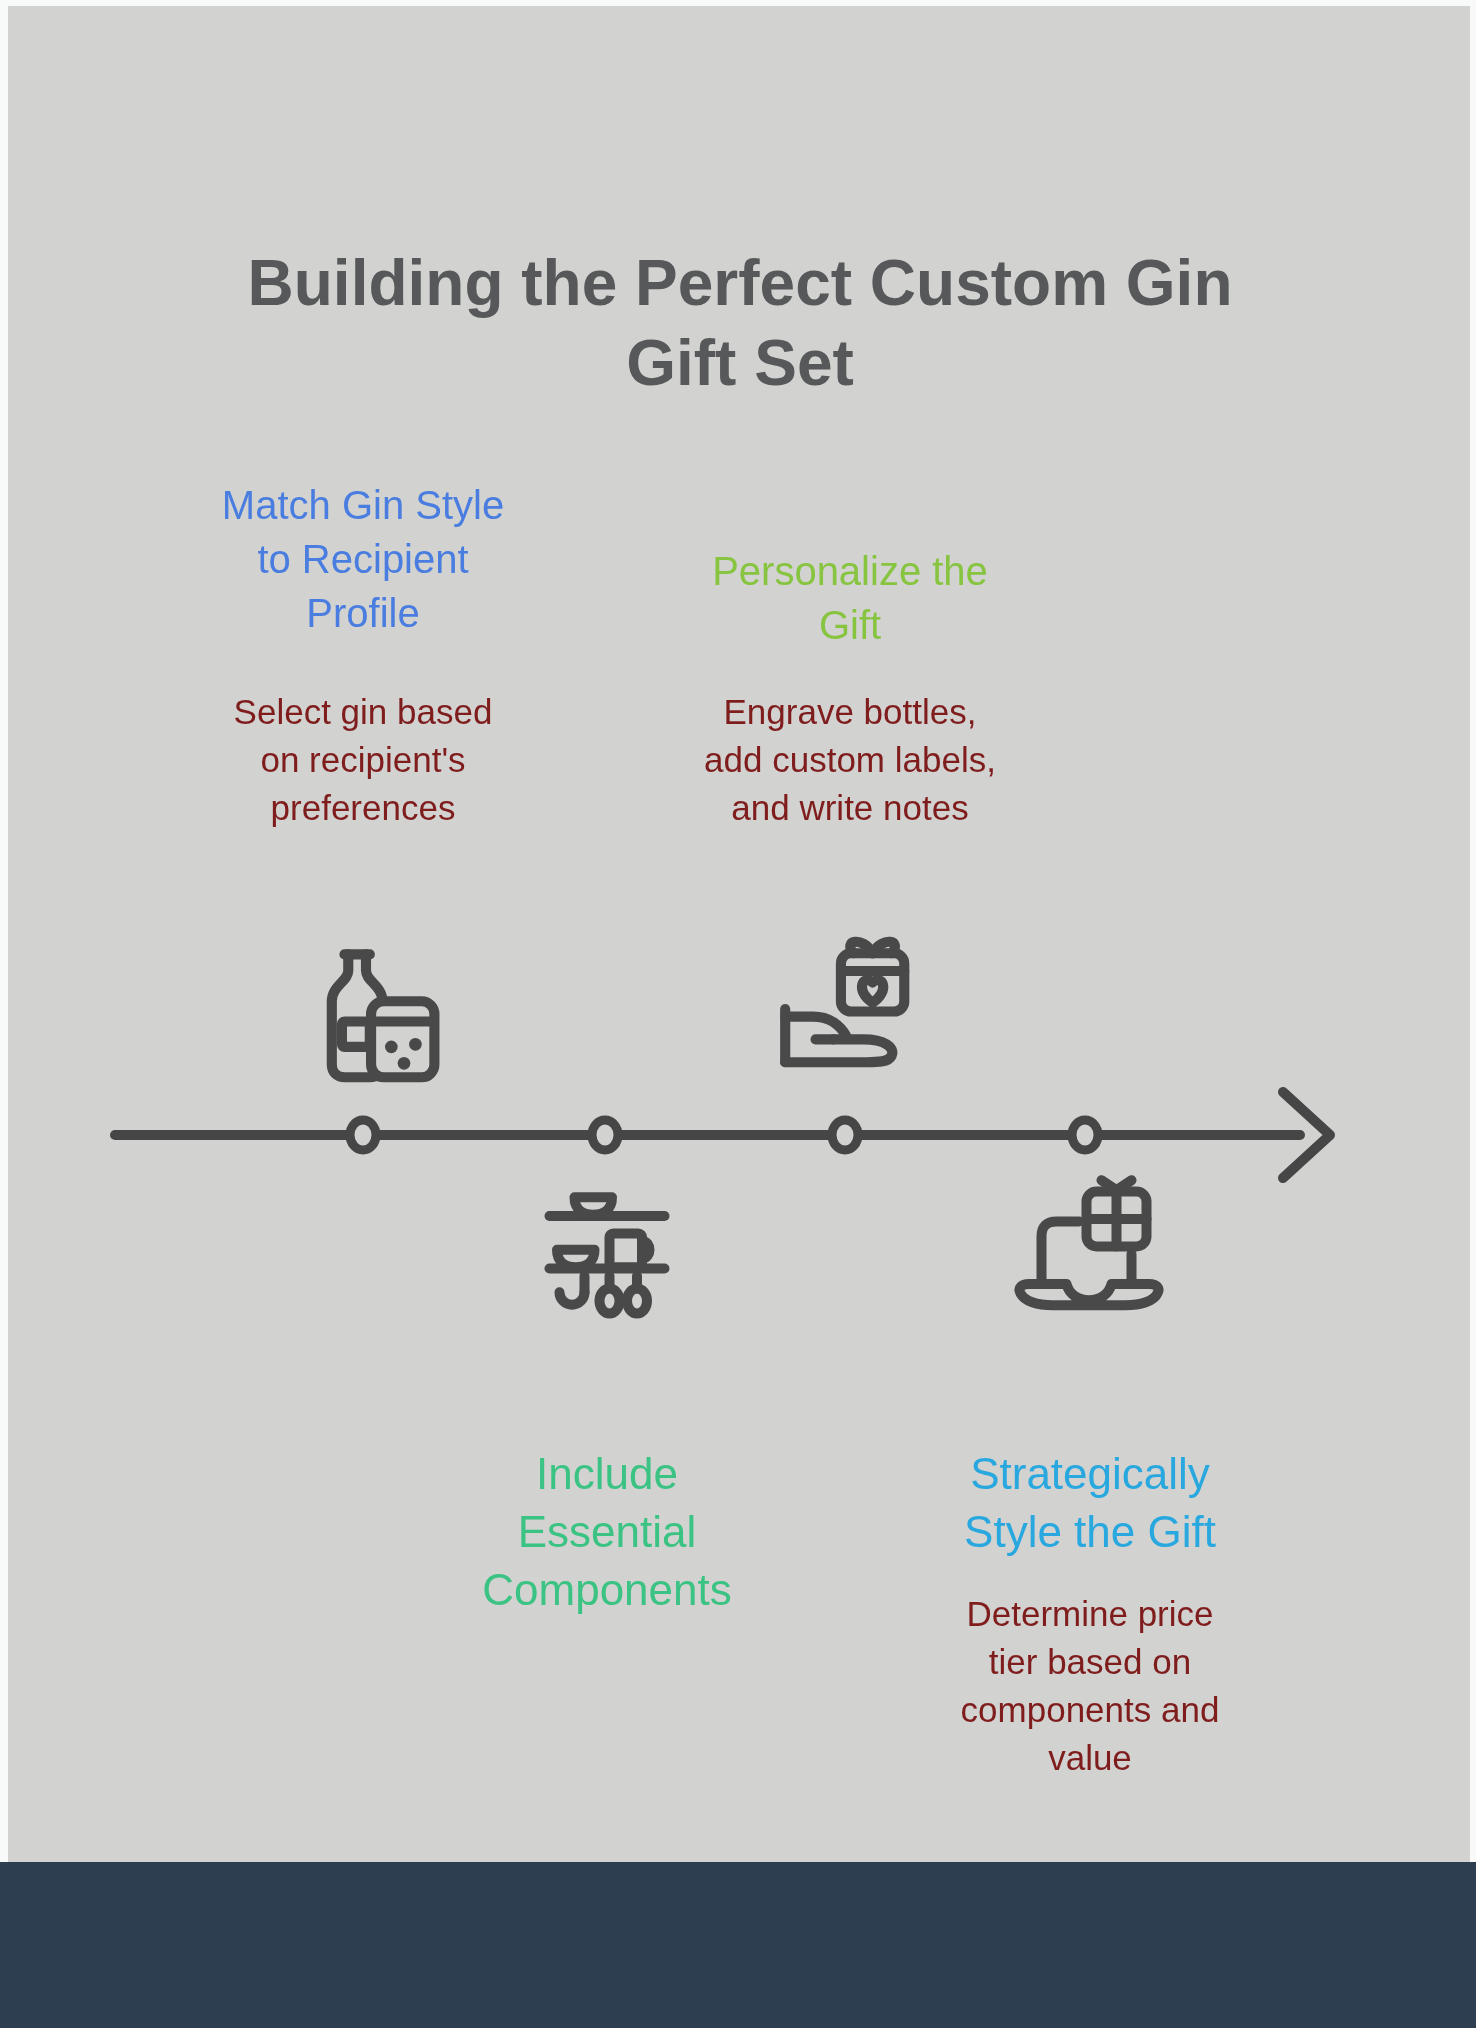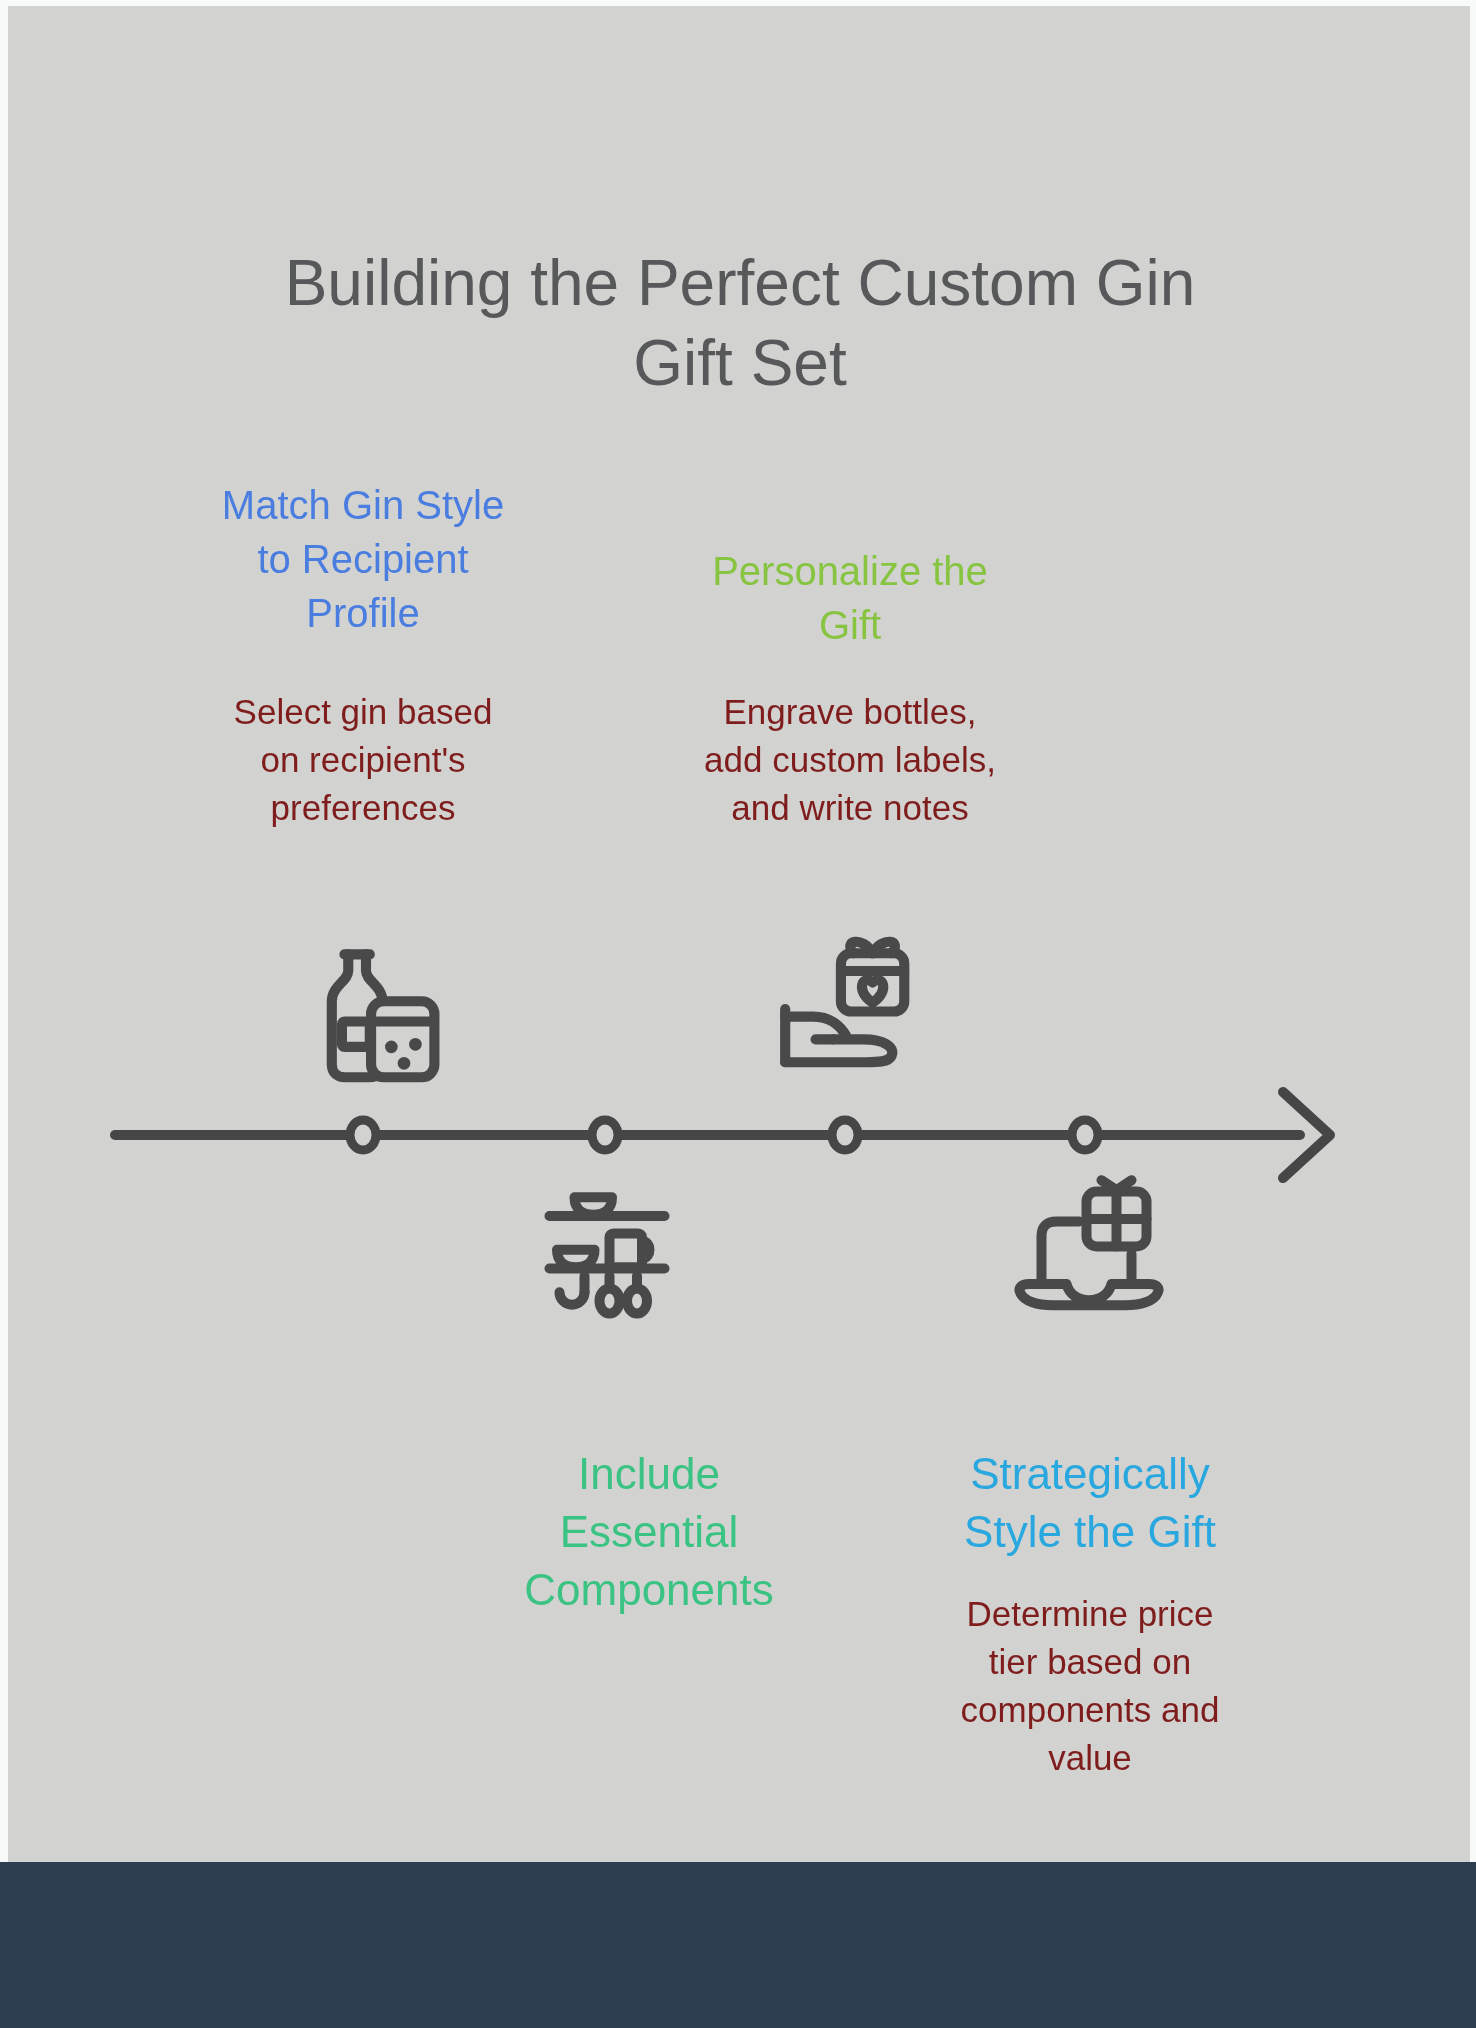--- a/index.html
+++ b/index.html
@@ -12,32 +12,32 @@
     font-family: "Liberation Sans", sans-serif;
   }
   .panel {
     position: absolute;
     left: 8px; top: 6px; right: 6px; bottom: 0;
     background: #d2d2d1;
   }
   .abs { position: absolute; transform: translateX(-50%); text-align: center; white-space: pre-line; }
   .title {
     left: 740px; top: 200px;
-    font-size: 64px; line-height: 80px; font-weight: normal;
+    font-size: 64px; line-height: 80px; font-weight: bold;
     color: #57585a; width: 1200px;
   }
   .step-heading { font-weight: normal; margin: 0; text-align: center; }
   .hd-top { font-size: 40px; line-height: 54px; }
   .hd-bottom { font-size: 44px; line-height: 58px; }
   .step-body { color: #7f1d1d; font-size: 35px; line-height: 48px; }
   .h1 { left: 363px; top: 478px; }
   .h2 { left: 850px; top: 532px; margin-top: 12px; }
   .b1 { left: 363px; top: 688px; }
   .b2 { left: 850px; top: 688px; }
-  .h3 { left: 607px; top: 1445px; margin-left: 42px; }
+  .h3 { left: 607px; top: 1445px; }
   .h4 { left: 1090px; top: 1445px; }
   .b3 { left: 607px; top: 1650px; }
   .b4 { left: 1090px; top: 1590px; }
   .icon { position: absolute; }
   .icon svg { display: block; }
   .ic-stroke { fill: none; stroke: #494949; stroke-width: 8; stroke-linecap: round; stroke-linejoin: round; }
   .ic-fillbg { fill: #d2d2d1; stroke: #494949; stroke-width: 8; stroke-linecap: round; stroke-linejoin: round; }
   .ic-dot { fill: #494949; stroke: none; }
   .timeline { position: absolute; left: 0; top: 1080px; }
   .tl-stroke { fill: none; stroke: #464646; stroke-width: 10; stroke-linecap: round; stroke-linejoin: round; }

